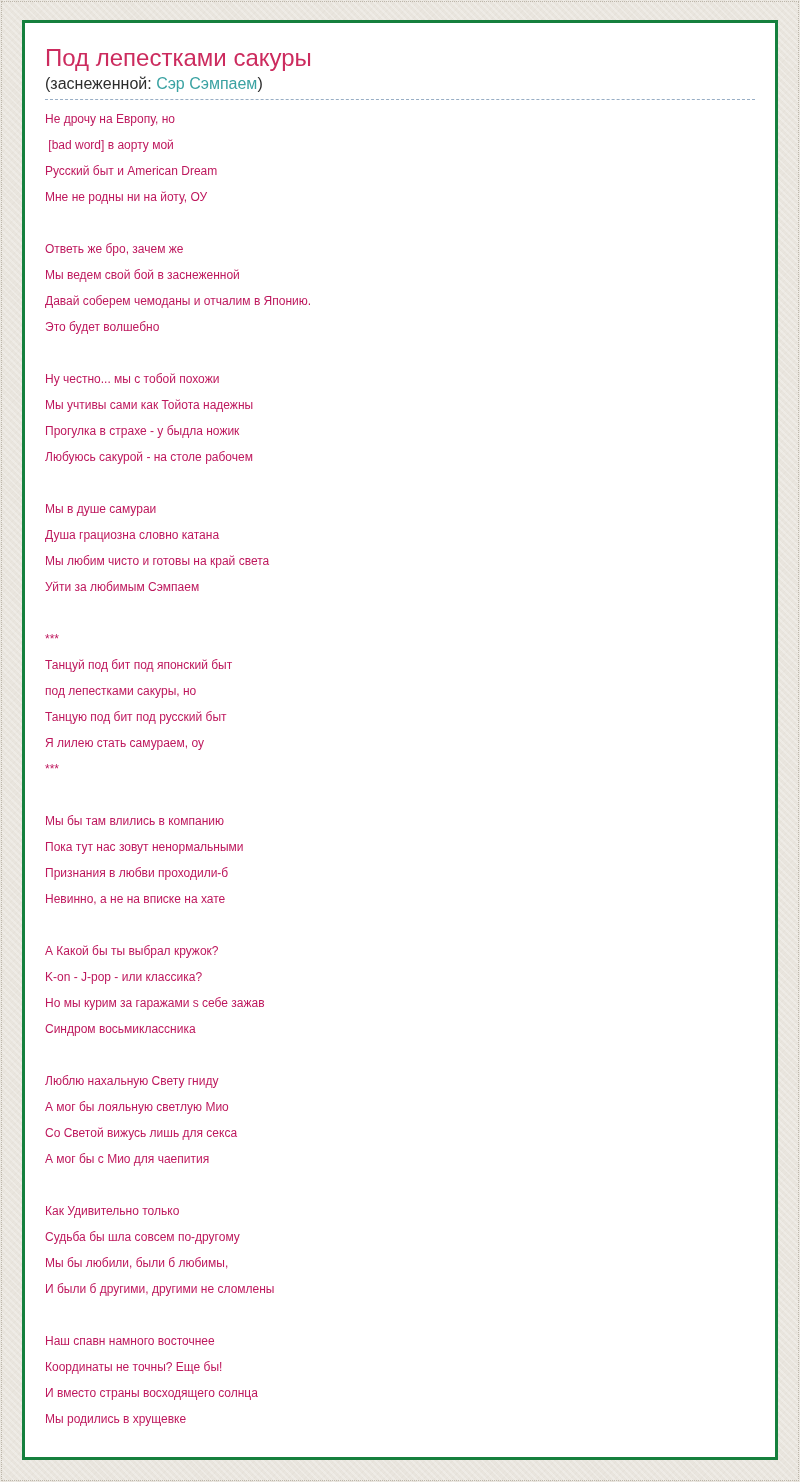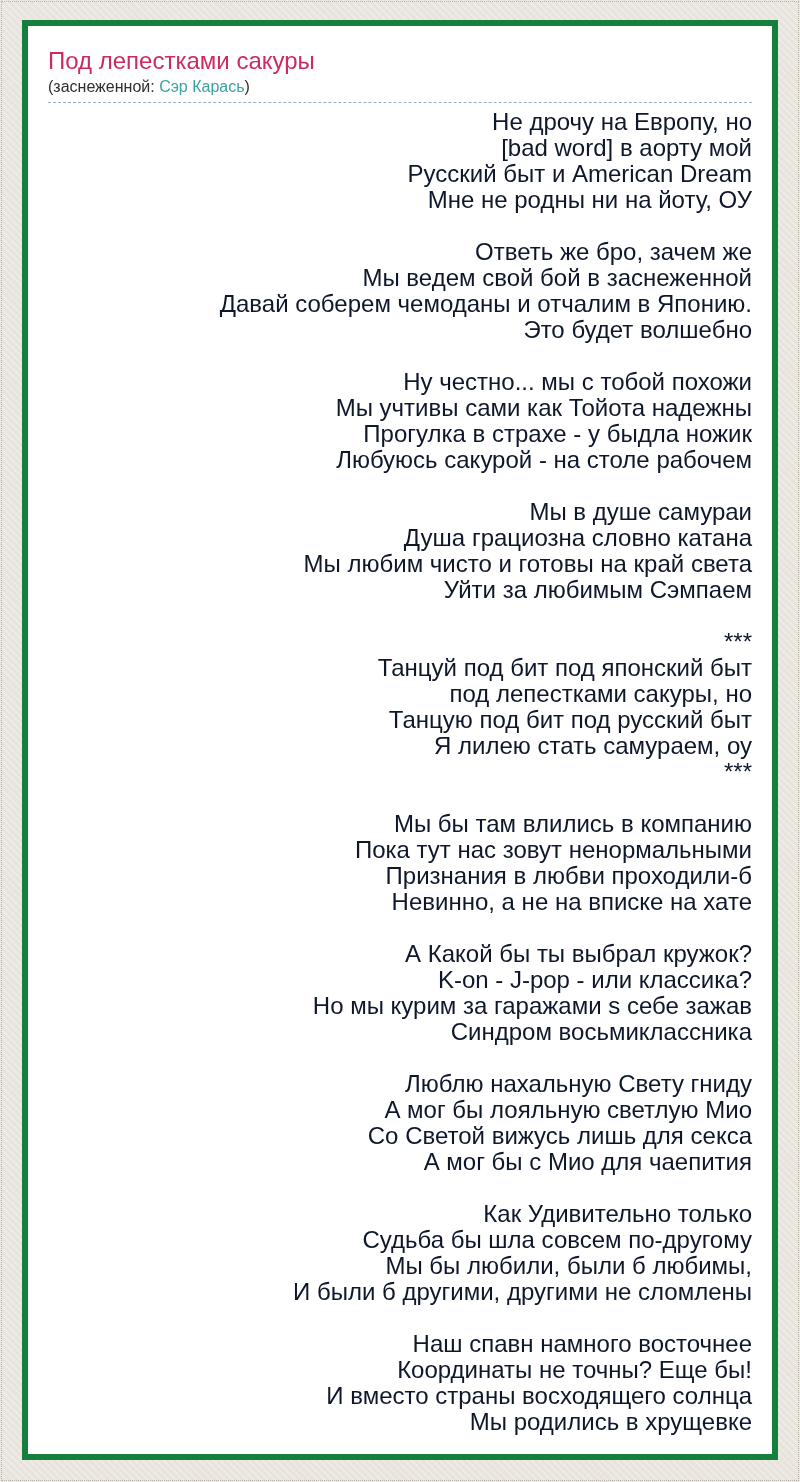--- a/index.html
+++ b/index.html
@@ -23,21 +23,21 @@
     border: 1px dotted #bcb6aa;
     pointer-events: none;
   }
   .card {
     position: absolute;
     left: 22px;
     right: 22px;
     top: 20px;
     bottom: 22px;
     background: #ffffff;
-    border: 6px solid #15803d;
+    border: 3px solid #15803d;
     box-sizing: border-box;
     padding: 20px 20px 30px 20px;
   }
   h1.song-title {
     margin: 0;
     font-size: 24px;
     line-height: 30px;
     font-weight: normal;
     color: #cc2b5e;
   }
@@ -48,35 +48,34 @@
     padding-bottom: 4px;
     border-bottom: 1px dashed #98aec5;
   }
   .artist-link {
     color: #3aa2a2;
     text-decoration: none;
     cursor: pointer;
   }
   .lyrics {
     margin-top: 6px;
-    font-size: 24px;
+    font-size: 12px;
     line-height: 26px;
-    color: #0f172a;
+    color: #be185d;
     white-space: pre-wrap;
-    text-align: right;
   }
 </style>
 </head>
 <body>
 
 <div class="dotted-frame"></div>
 
 <div class="card">
   <h1 class="song-title">Под лепестками сакуры</h1>
-  <div class="artist-line"><span>(заснеженной: </span><a class="artist-link" href="#">Сэр Карась</a><span>)</span></div>
+  <div class="artist-line"><span>(заснеженной: </span><a class="artist-link" href="#">Сэр Сэмпаем</a><span>)</span></div>
   <div class="lyrics">Не дрочу на Европу, но
  [bad word] в аорту мой
 Русский быт и American Dream
 Мне не родны ни на йоту, ОУ
 
 Ответь же бро, зачем же
 Мы ведем свой бой в заснеженной
 Давай соберем чемоданы и отчалим в Японию.
 Это будет волшебно
 

